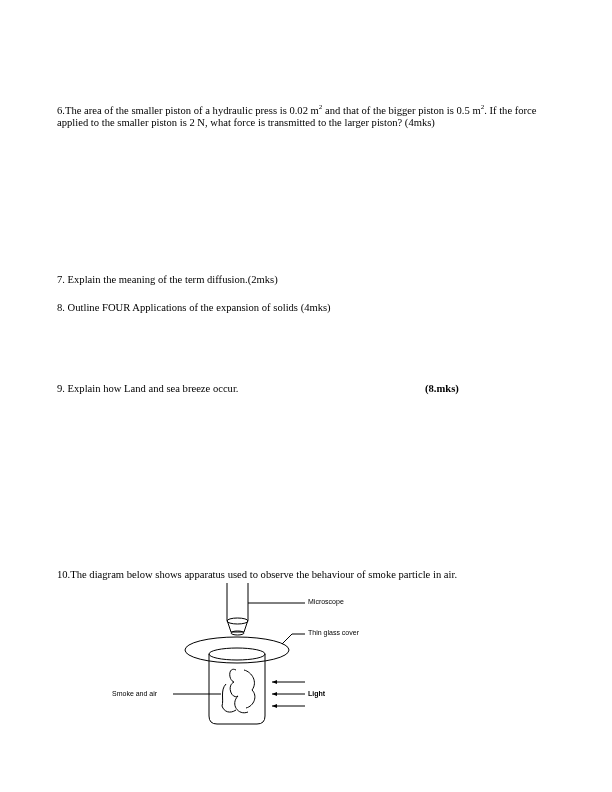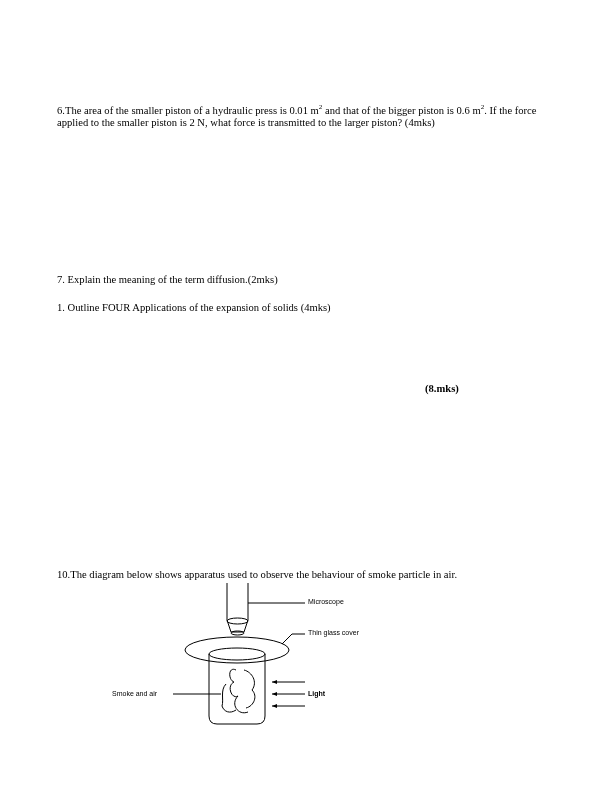--- a/index.html
+++ b/index.html
@@ -8,26 +8,27 @@
     .marks-right { position: absolute; left: 368px; font-weight: bold; }
     sup { font-size: 7px; line-height: 0; vertical-align: super; }
     .lbl { position: absolute; font-family: "Liberation Sans", sans-serif; font-size: 7px; }
     .lbl.bold { font-weight: bold; }
     svg.diagram { position: absolute; left: 0; top: 0; }
   </style>
 </head>
 <body>
 
 <div class="q" style="top:105px;">
-  <span>6.</span><span>The area of the smaller piston of a hydraulic press is 0.01 m</span><sup>2</sup><span> and that of the bigger piston is 0.6 m</span><sup>2</sup><span>. If the force applied to the smaller piston is 2 N, what force is transmitted to the larger piston?  (4mks)</span>
+  <span>6.</span><span>The area of the smaller piston of a hydraulic press is 0.02 m</span><sup>2</sup><span> and that of the bigger piston is 0.5 m</span><sup>2</sup><span>. If the force applied to the smaller piston is 2 N, what force is transmitted to the larger piston?  (4mks)</span>
 </div>
 
 <div class="q" style="top:236px;margin-top:38px;">7. Explain the meaning of the term diffusion.(2mks)</div>
-<div class="q" style="top:302px;">1. Outline FOUR Applications of the expansion of solids  (4mks)</div>
+<div class="q" style="top:302px;">8. Outline FOUR Applications of the expansion of solids  (4mks)</div>
 <div class="q" style="top:383px;">
+  <span>9. Explain how Land and sea breeze occur.</span>
   <span class="marks-right">(8.mks)</span>
 </div>
 <div class="q" style="top:569px;">10.The diagram below shows apparatus used to observe the behaviour of smoke particle in air.</div>
 
 <svg class="diagram" width="612" height="792">
   <g stroke="#000" stroke-width="1" fill="none">
 
     <line x1="227" y1="583" x2="227" y2="620"></line>
     <line x1="248" y1="583" x2="248" y2="620"></line>
     <path d="M227 620 L231 632 L244 632 L248 620"></path>

